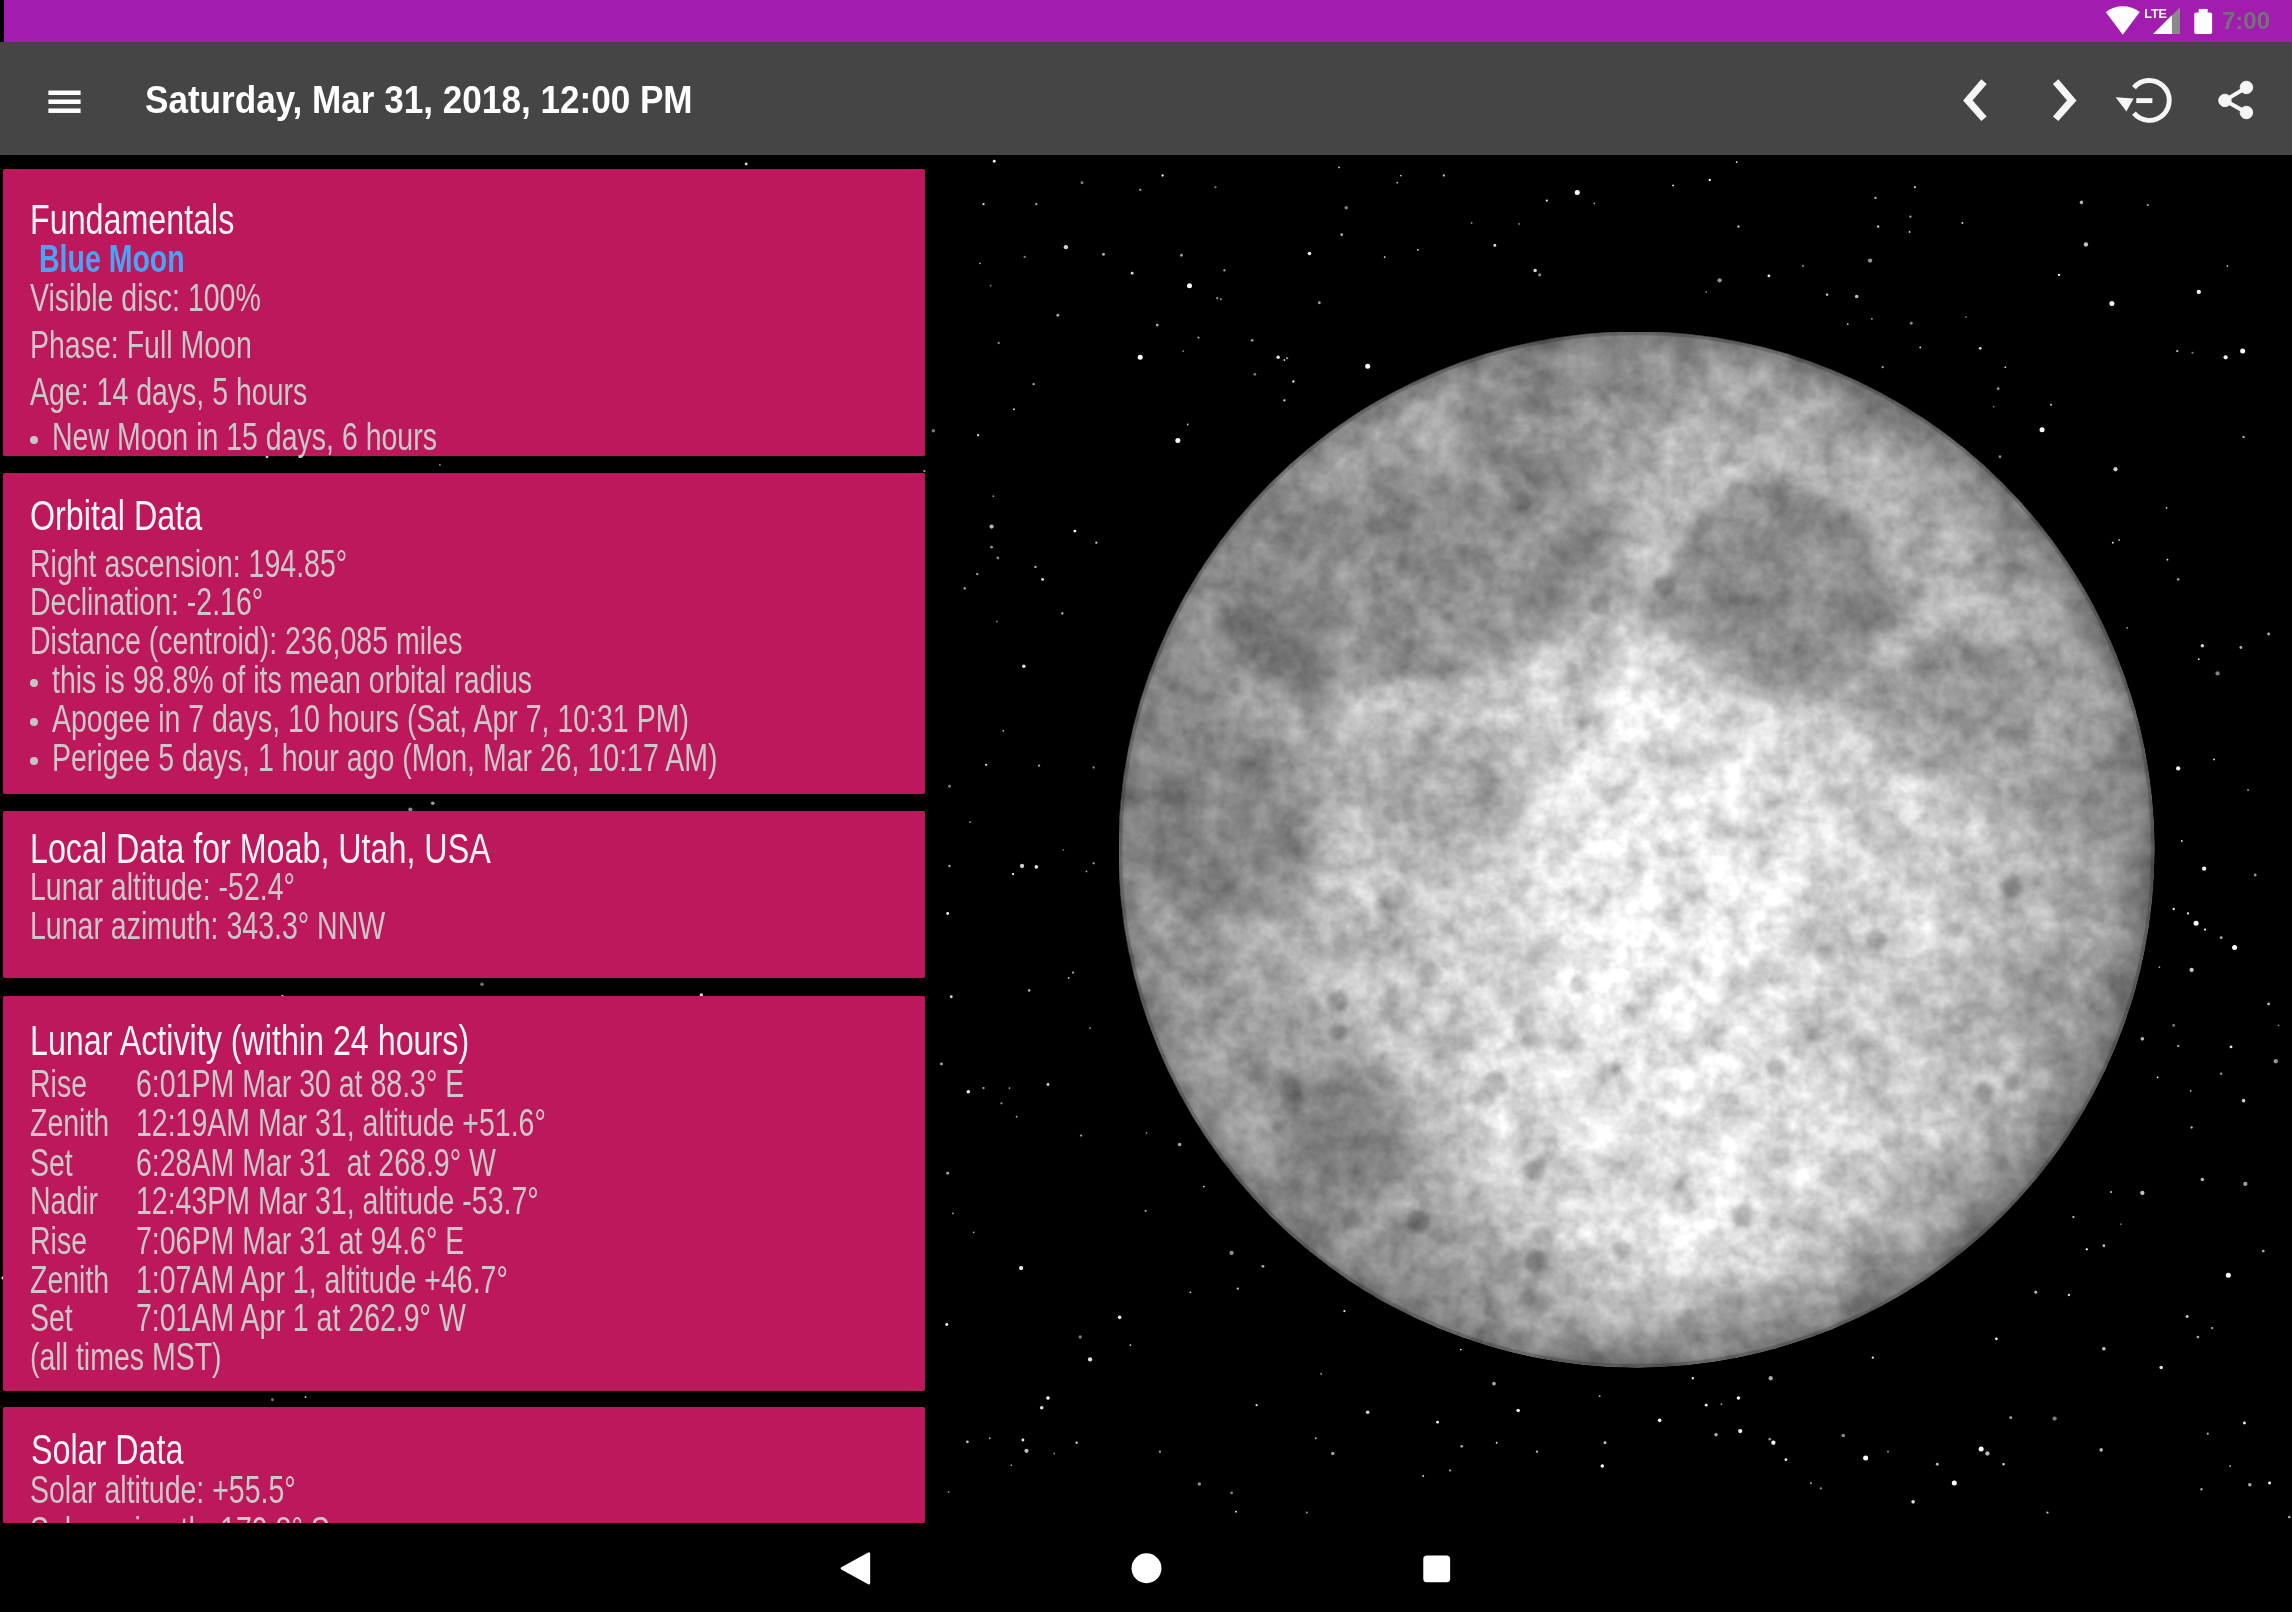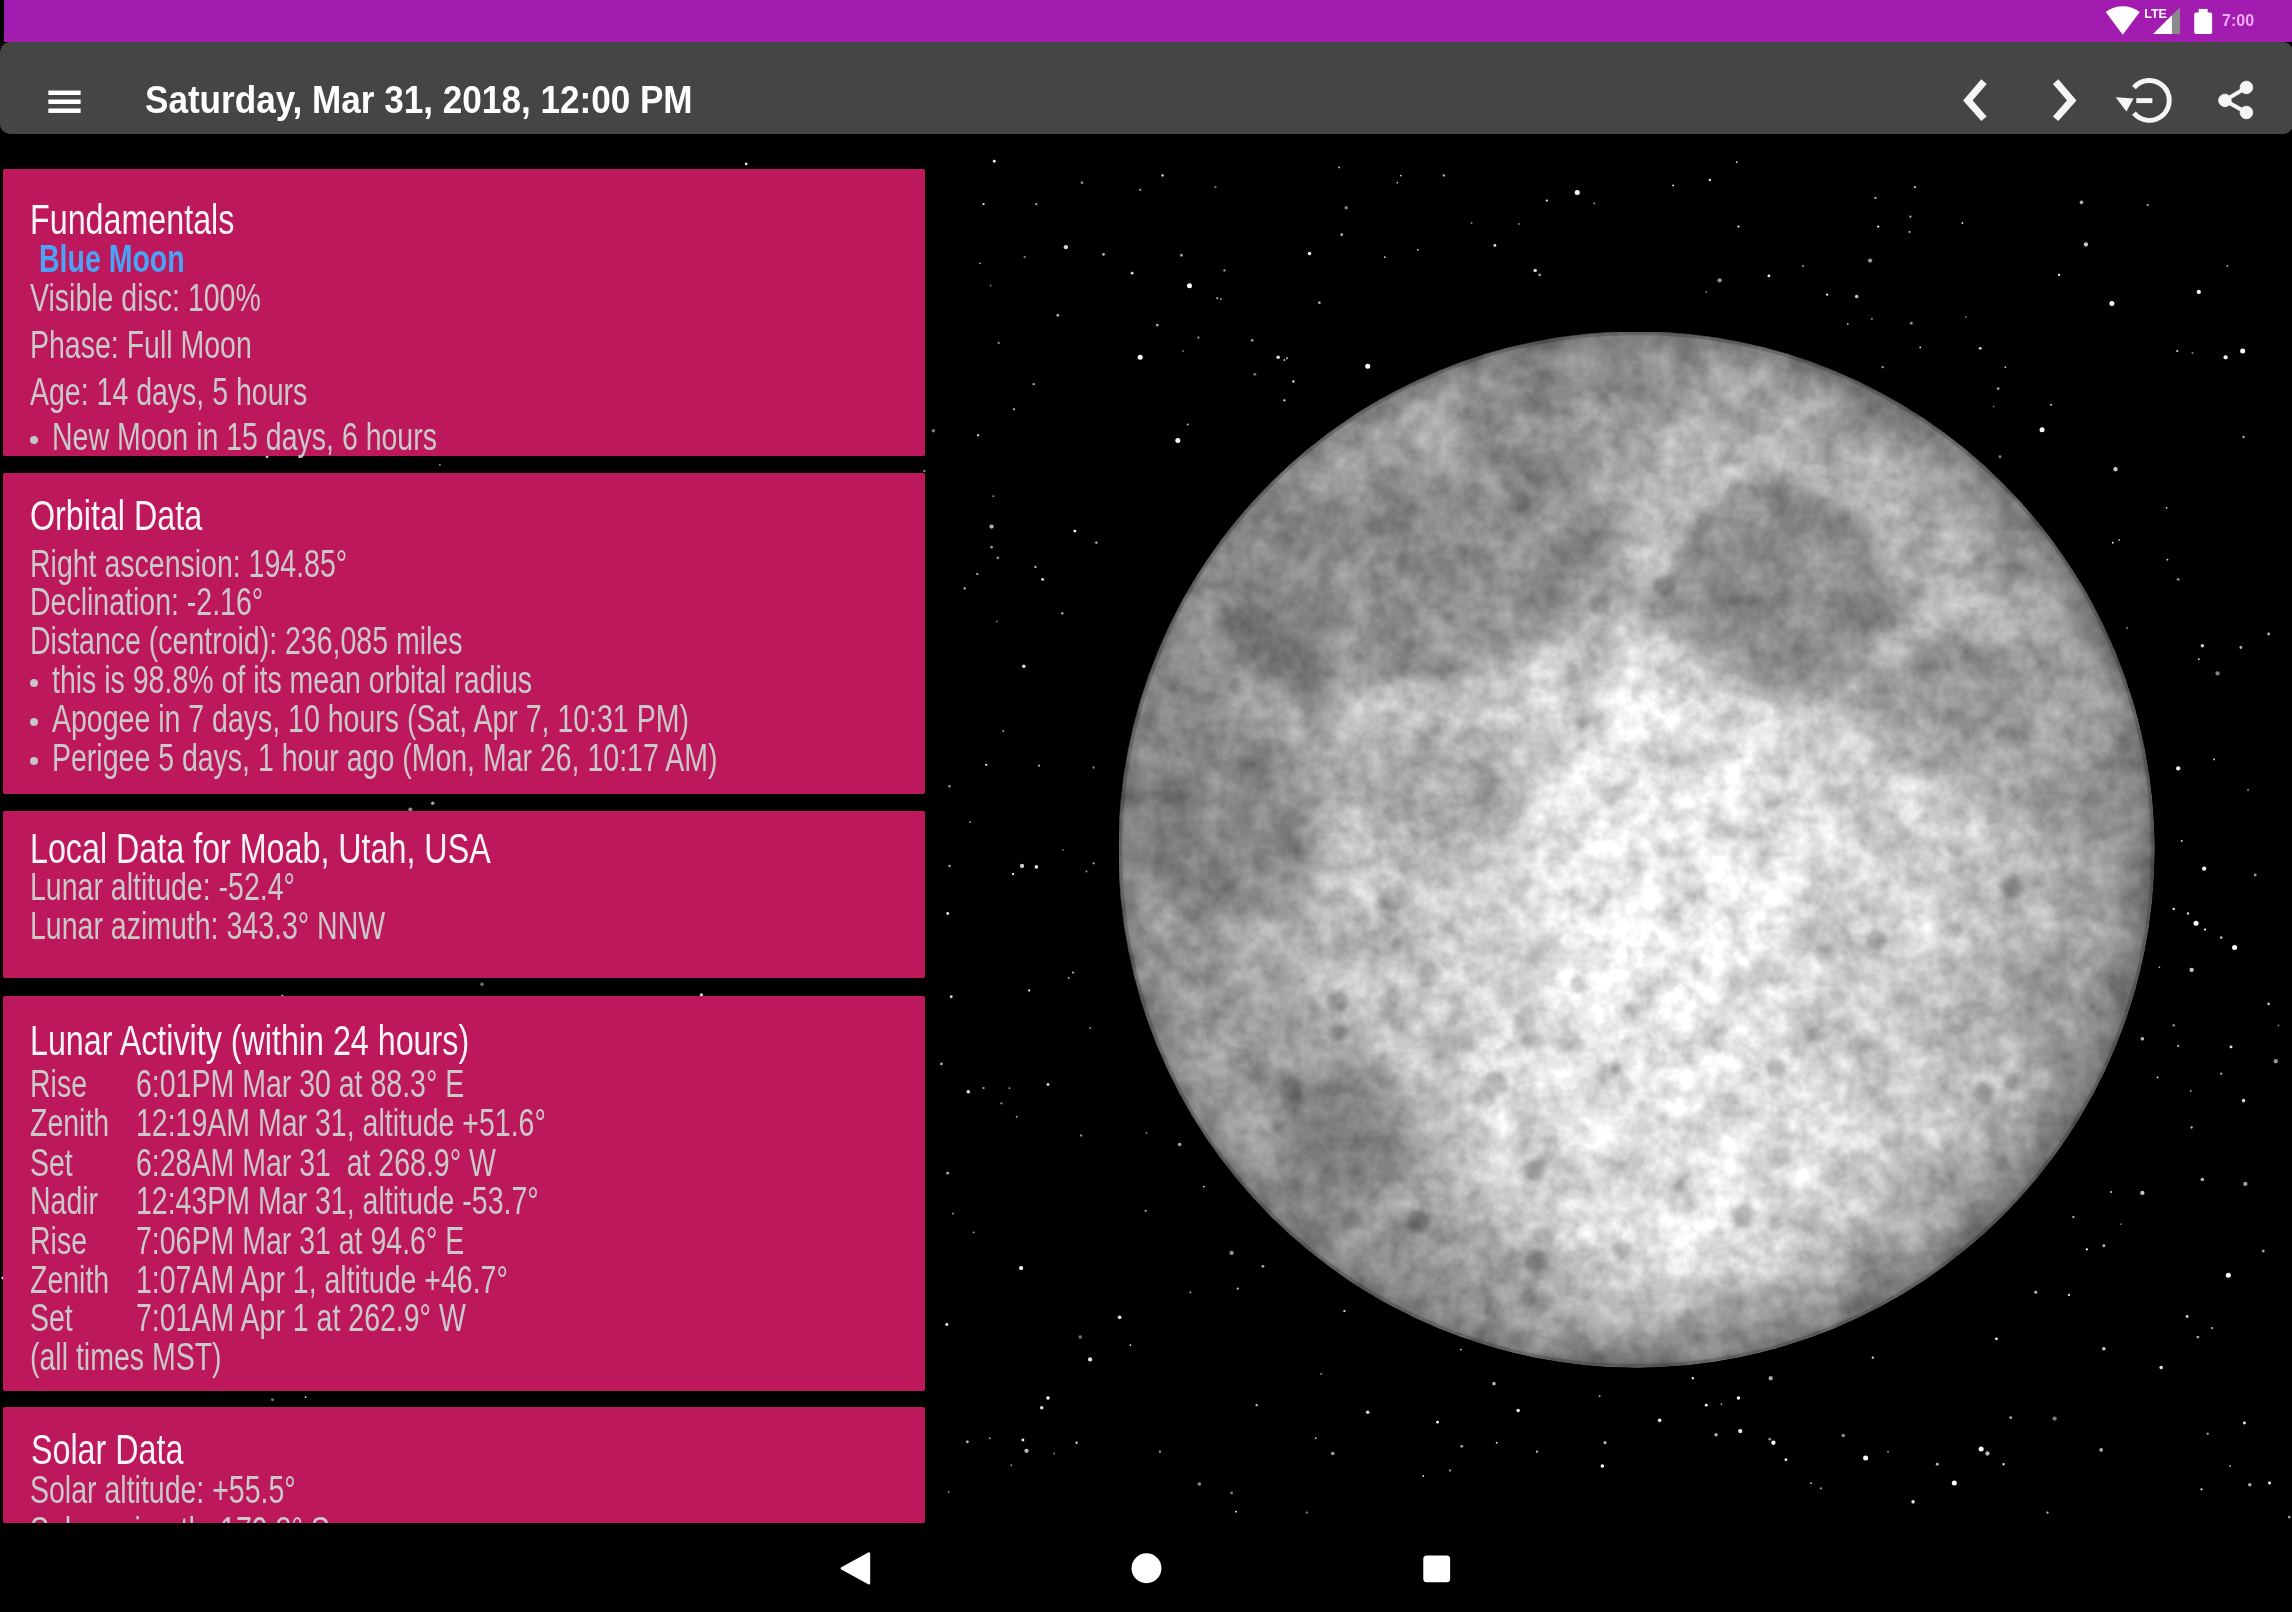--- a/index.html
+++ b/index.html
@@ -1,30 +1,30 @@
 <!DOCTYPE html>
 <html style="font-size:14.3px"><head>
 <meta charset="utf-8">
 <style>
 * { margin:0; padding:0; box-sizing:border-box; }
 html,body { background:#000; }
 #root { position:relative; width:2293px; height:1612px; background:#000; overflow:hidden;
   font-family:"Liberation Sans", sans-serif; -webkit-font-smoothing:antialiased; }
 #statusbar { position:absolute; left:4px; top:0; width:2293px; height:42px; background:#a21caf; }
-#toolbar { position:absolute; left:0; top:42px; width:2293px; height:92px; background:#454545;border-radius:10px; }
+#toolbar { position:absolute; left:0; top:42px; width:2293px; height:113px; background:#454545; }
 #navbar { position:absolute; left:0; top:1523px; width:2293px; height:89px; background:#000; }
 .panel { position:absolute; left:2.7px; width:922px; background:#be185d; border-radius:1.8px; }
 .t { position:absolute; font-size:43px; line-height:43px; color:#f5f5f5; white-space:pre;
      transform:scaleX(0.75); transform-origin:left top; }
 .b { position:absolute; font-size:38px; line-height:38px; color:#c9c9c9; white-space:pre;
      transform:scaleX(0.75); transform-origin:left top; }
 .dot { position:absolute; left:30px; width:8px; height:8px; border-radius:50%; background:#c5c5c5; }
 #title { position:absolute; left:145px; top:38px; font-size:39px; line-height:39px; font-weight:bold; color:#fff;
   white-space:pre; transform:scaleX(0.90); transform-origin:left top; }
-#clock { position:absolute; left:2222px; top:9px; font-size:16px; line-height:24px; font-weight:bold; color:#f0abfc; }
+#clock { position:absolute; left:2222px; top:9px; font-size:24px; line-height:24px; font-weight:bold; color:#737373; }
 </style>
 </head>
 <body>
 <div id="root">
   <svg id="stars" width="2293" height="1612" style="position:absolute;left:0;top:0" viewBox="0 0 2560 1800">
   <circle cx="2472" cy="848" r="1.0" fill="#fff" opacity="0.95"></circle>
   <circle cx="1719" cy="307" r="1.6" fill="#fff" opacity="0.58"></circle>
   <circle cx="39" cy="918" r="1.0" fill="#fff" opacity="0.75"></circle>
   <circle cx="1193" cy="1092" r="1.0" fill="#fff" opacity="0.77"></circle>
   <circle cx="691" cy="1024" r="1.3" fill="#fff" opacity="0.65"></circle>

